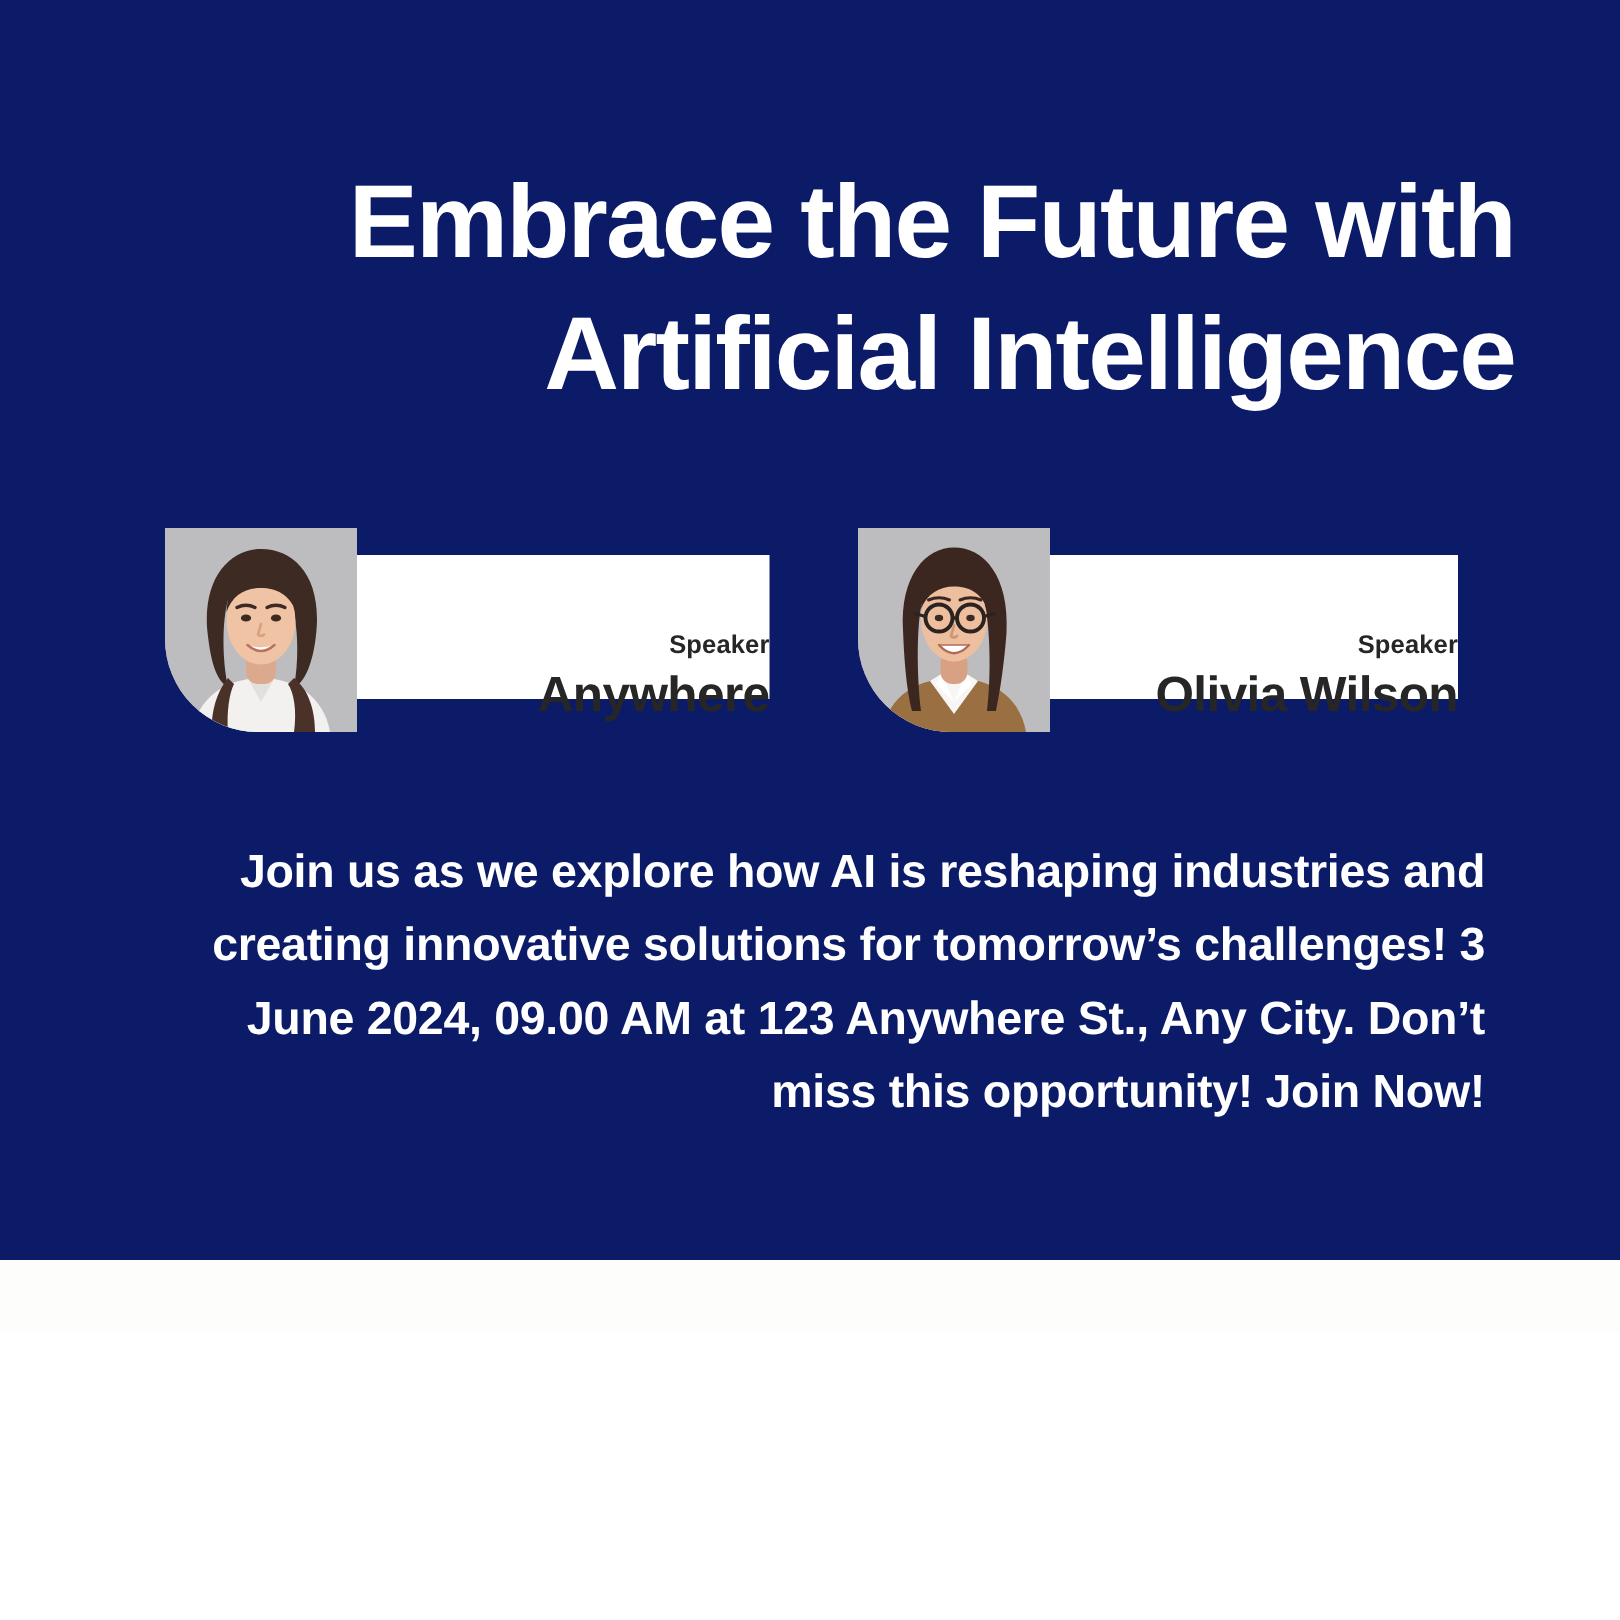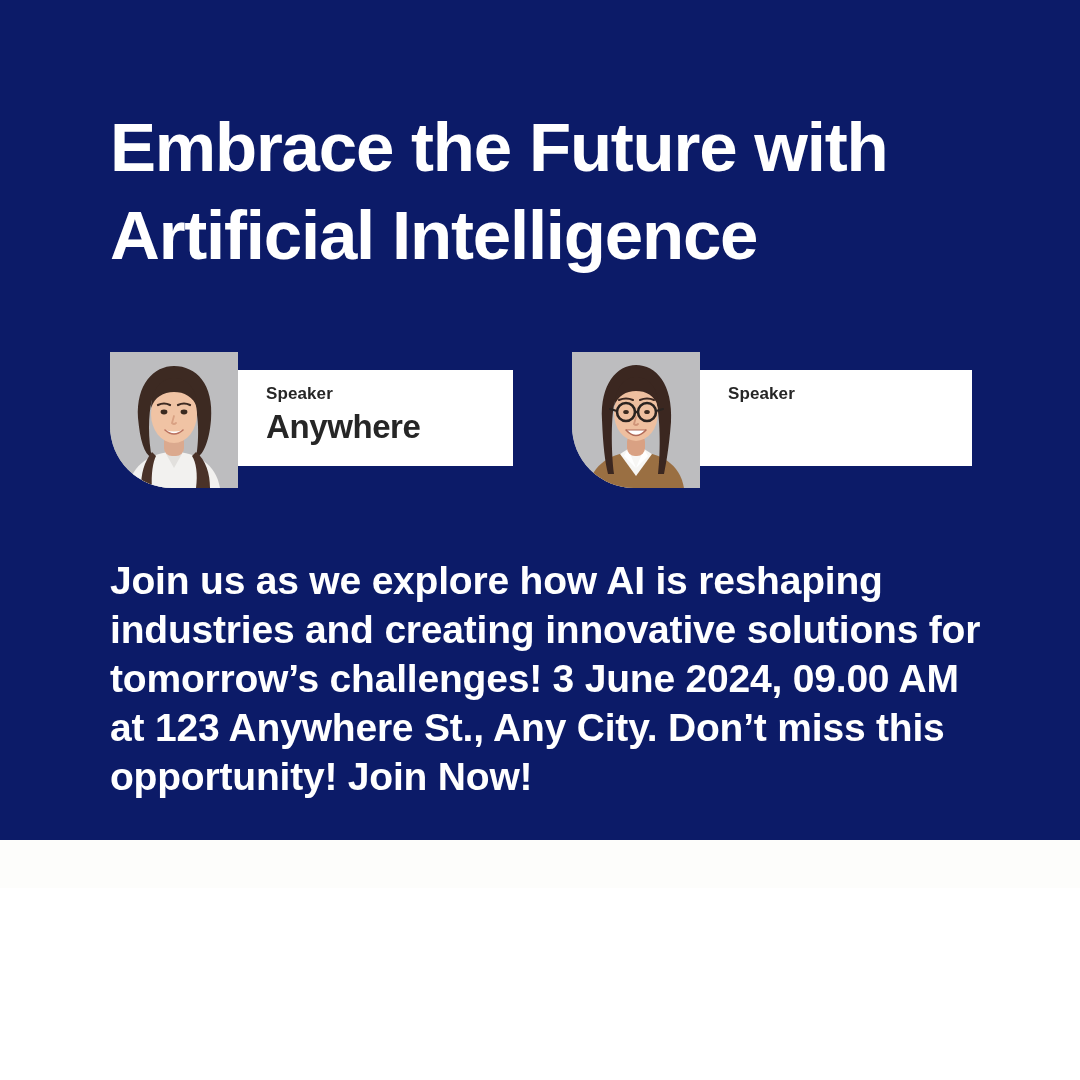--- a/index.html
+++ b/index.html
@@ -10,20 +10,21 @@
   body {
     font-family: "Liberation Sans", sans-serif;
   }
 
   #poster {
     position: relative;
     width: 1080px;
     height: 888px;
     overflow: hidden;
     background: #fdfdfb;
+    text-align: right;
   }
 
   
   .hero {
     position: absolute;
     left: 0;
     top: 0;
     width: 1080px;
     height: 840px;
     background: #0c1b68;
@@ -80,41 +81,42 @@
   .card-w-1 { width: 275px; }
   .card-w-2 { width: 272px; }
 
   .speaker-role {
     font-family: "Liberation Sans", sans-serif;
     font-size: 17px;
     font-weight: 700;
     color: #262626;
     letter-spacing: 0.1px;
     line-height: 22px;
+    margin-top: 36px;
   }
   .speaker-name {
     font-family: "Liberation Sans", sans-serif;
     font-size: 33px;
     font-weight: 700;
     color: #262626;
     letter-spacing: -0.4px;
     line-height: 40px;
     margin-top: 2px;
   }
 
   
   .body-copy {
     position: absolute;
     left: 110px;
     top: 556px;
     width: 880px;
     color: #ffffff;
     font-family: "Liberation Sans", sans-serif;
     font-weight: 700;
-    font-size: 39px;
+    font-size: 31px;
     line-height: 49px;
     letter-spacing: -0.2px;
   }
 
   
   .footer {
     position: absolute;
     left: 0;
     top: 840px;
     width: 1080px;
@@ -202,20 +204,21 @@
 
           <path d="M64 65 L62 72 Q64 74 66 72" stroke="#cf9479" stroke-width="1.8" fill="none" stroke-linecap="round"></path>
 
           <path d="M54 78 Q64 88 74 78 Z" fill="#ffffff"></path>
           <path d="M54 78 Q64 89 74 78" stroke="#b06b59" stroke-width="1.6" fill="none" stroke-linecap="round"></path>
           <path d="M54 78 L74 78" stroke="#b06b59" stroke-width="1.1"></path>
         </svg>
       </div>
       <div class="speaker-card card-w-2">
         <div class="speaker-role">Speaker</div>
+        <div class="speaker-name">Olivia Wilson</div>
       </div>
     </div>
 
     <div class="body-copy">Join us as we explore how AI is reshaping industries and creating innovative solutions for tomorrow’s challenges! 3 June 2024, 09.00 AM at 123 Anywhere St., Any City. Don’t miss this opportunity! Join Now!</div>
   </div>
 
   <div class="footer">
     
 
     

